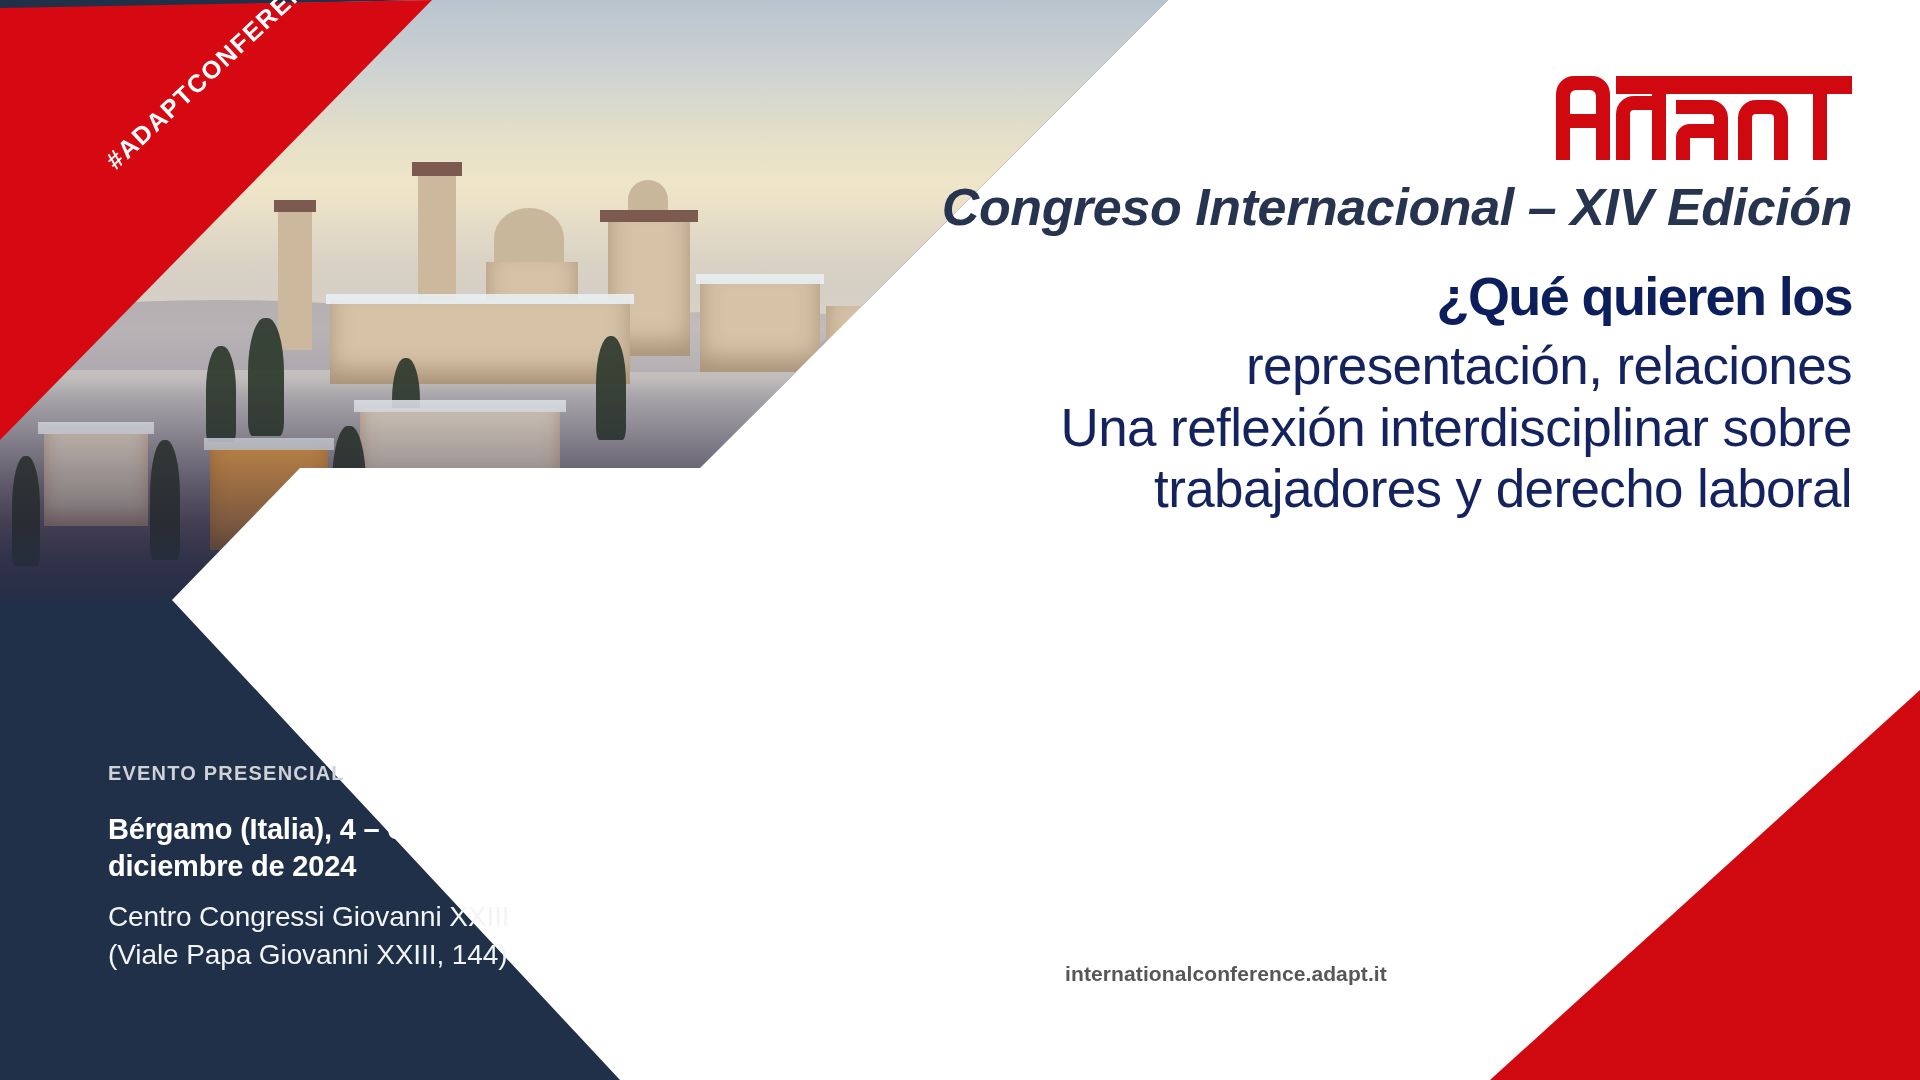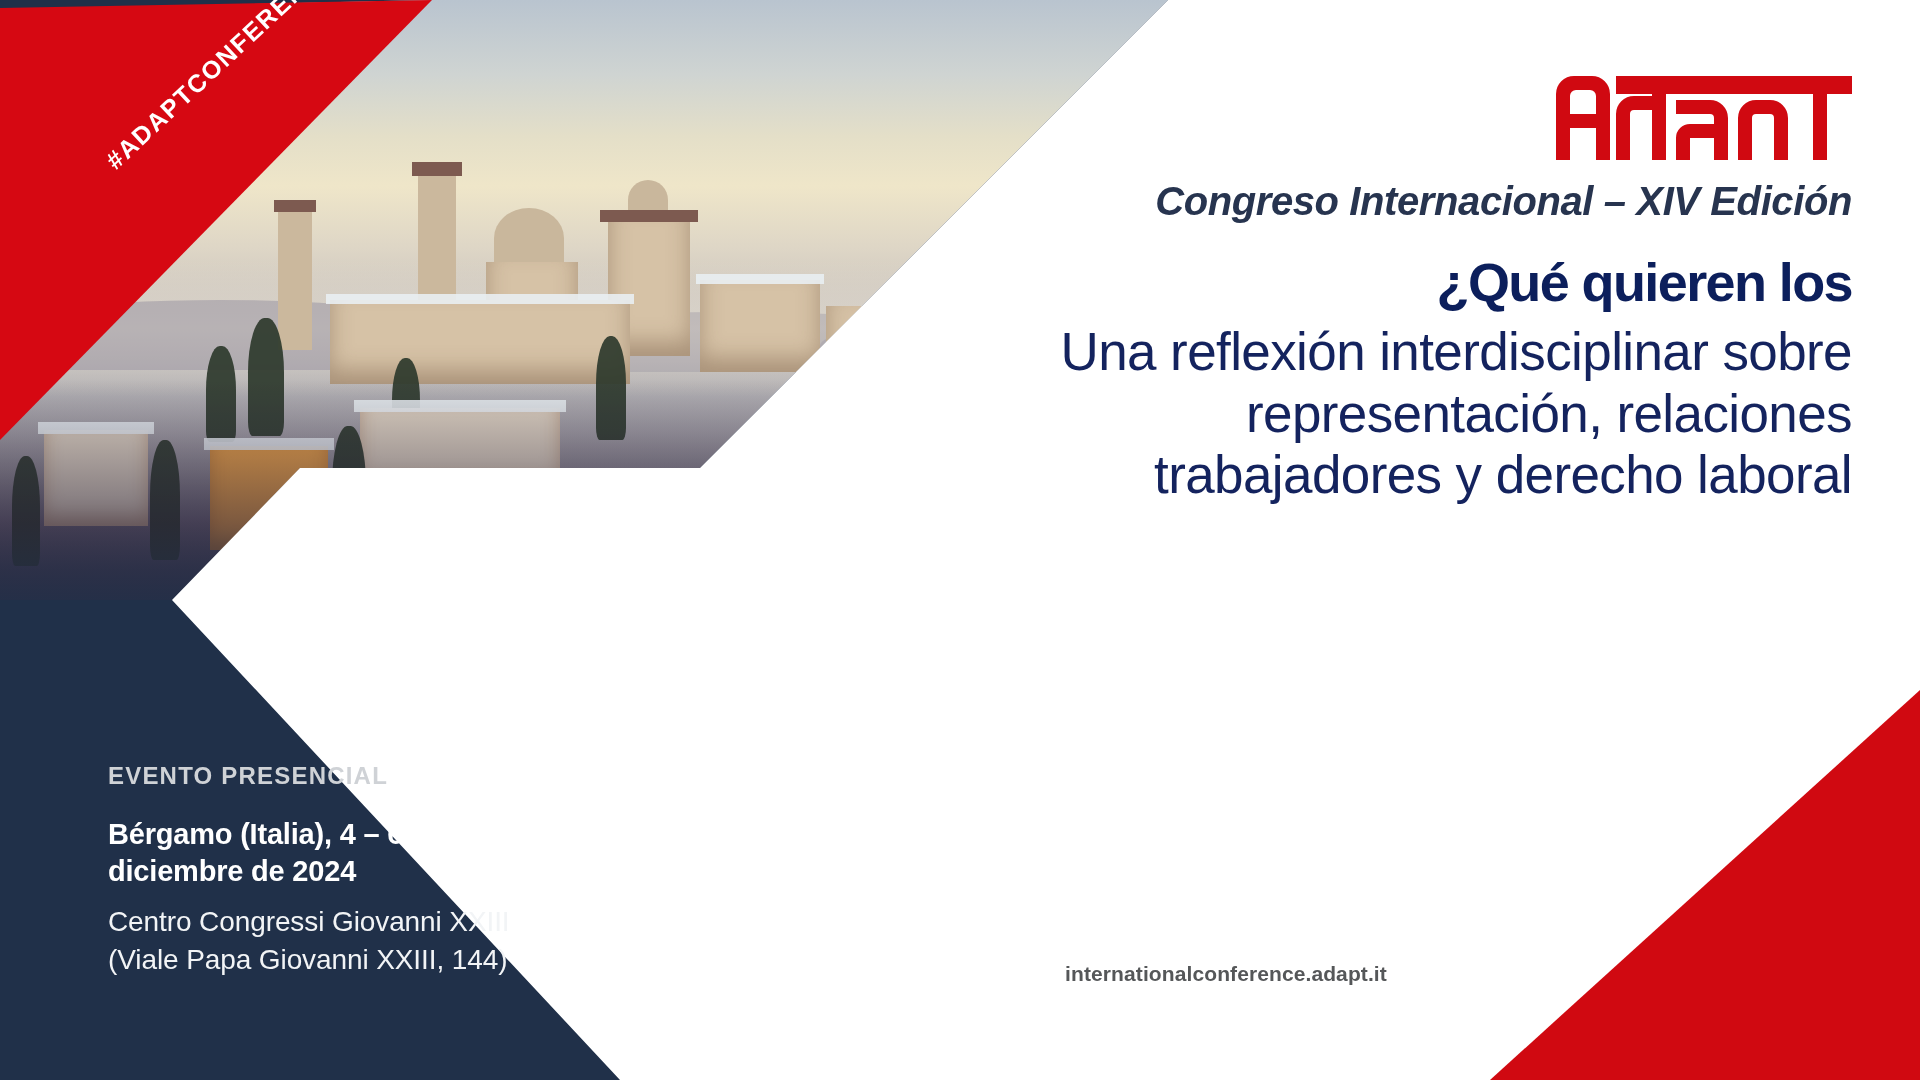--- a/index.html
+++ b/index.html
@@ -135,21 +135,21 @@
   .logo svg { width:100%; height:100%; display:block; }
 
   
   .right-col {
     position:absolute;
     left:600px; right:68px; top:178px;
     text-align:right;
     color:#1d2a4d;
   }
   .eyebrow {
-    font-size:40px;
+    font-size:52px;
     font-weight:700;
     font-style:italic;
     letter-spacing:-0.4px;
     color:#27344f;
     line-height:1.15;
   }
   .title {
     margin-top:30px;
     font-size:54px;
     font-weight:700;
@@ -178,21 +178,21 @@
 
   
   .info {
     position:absolute;
     left:108px;
     top:762px;
     width:520px;
     color:#ffffff;
   }
   .info .kicker {
-    font-size:24px;
+    font-size:20px;
     font-weight:700;
     letter-spacing:1.2px;
     color:#cfd2d6;
     margin-bottom:26px;
   }
   .info .place {
     font-size:29px;
     font-weight:700;
     line-height:1.28;
     letter-spacing:-0.2px;
@@ -288,22 +288,22 @@
       </g>
     </svg>
   </div>
 
   <div class="right-col">
     <div class="eyebrow">Congreso Internacional – XIV Edición</div>
     <div class="title">
       <div>¿Qué quieren los</div>
     </div>
     <div class="subtitle">
+      <div>representación, relaciones</div>
       <div>Una reflexión interdisciplinar sobre</div>
-      <div>representación, relaciones</div>
       <div>trabajadores y derecho laboral</div>
     </div>
   </div>
 
   <div class="url">
     <span>internationalconference.adapt.it</span>
   </div>
 
   <div class="info">
     <div class="kicker">EVENTO PRESENCIAL</div>

